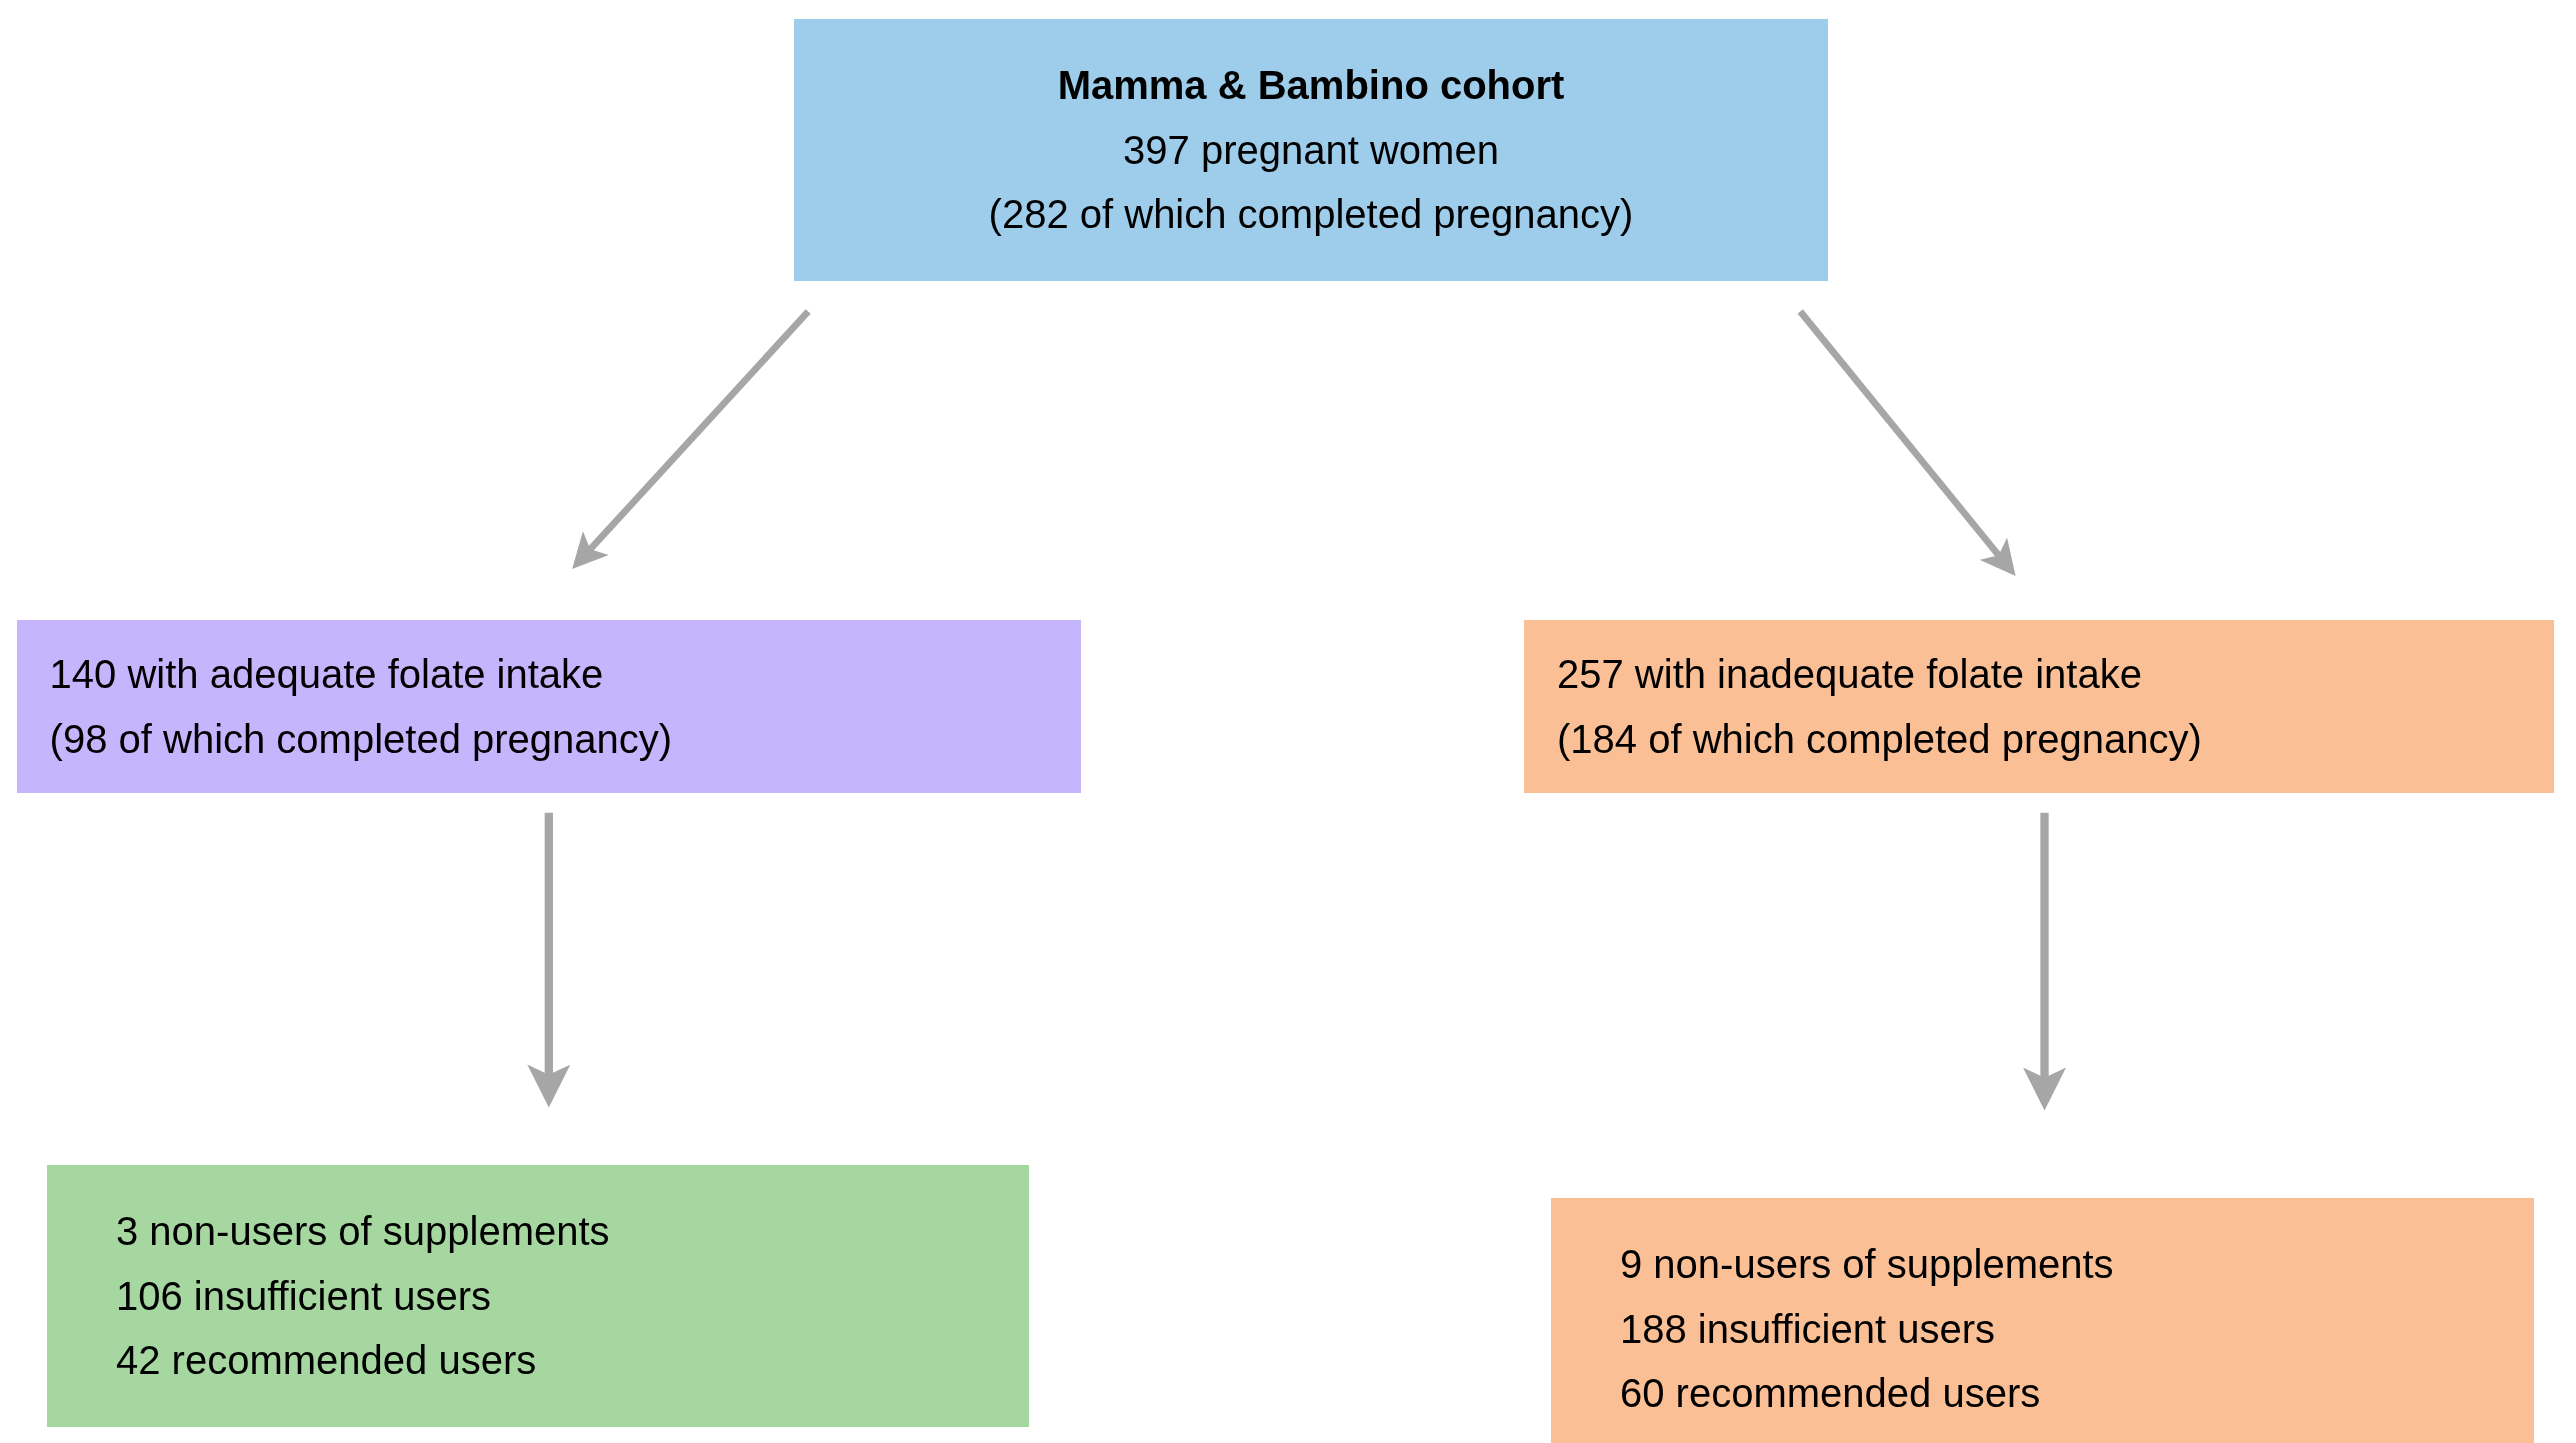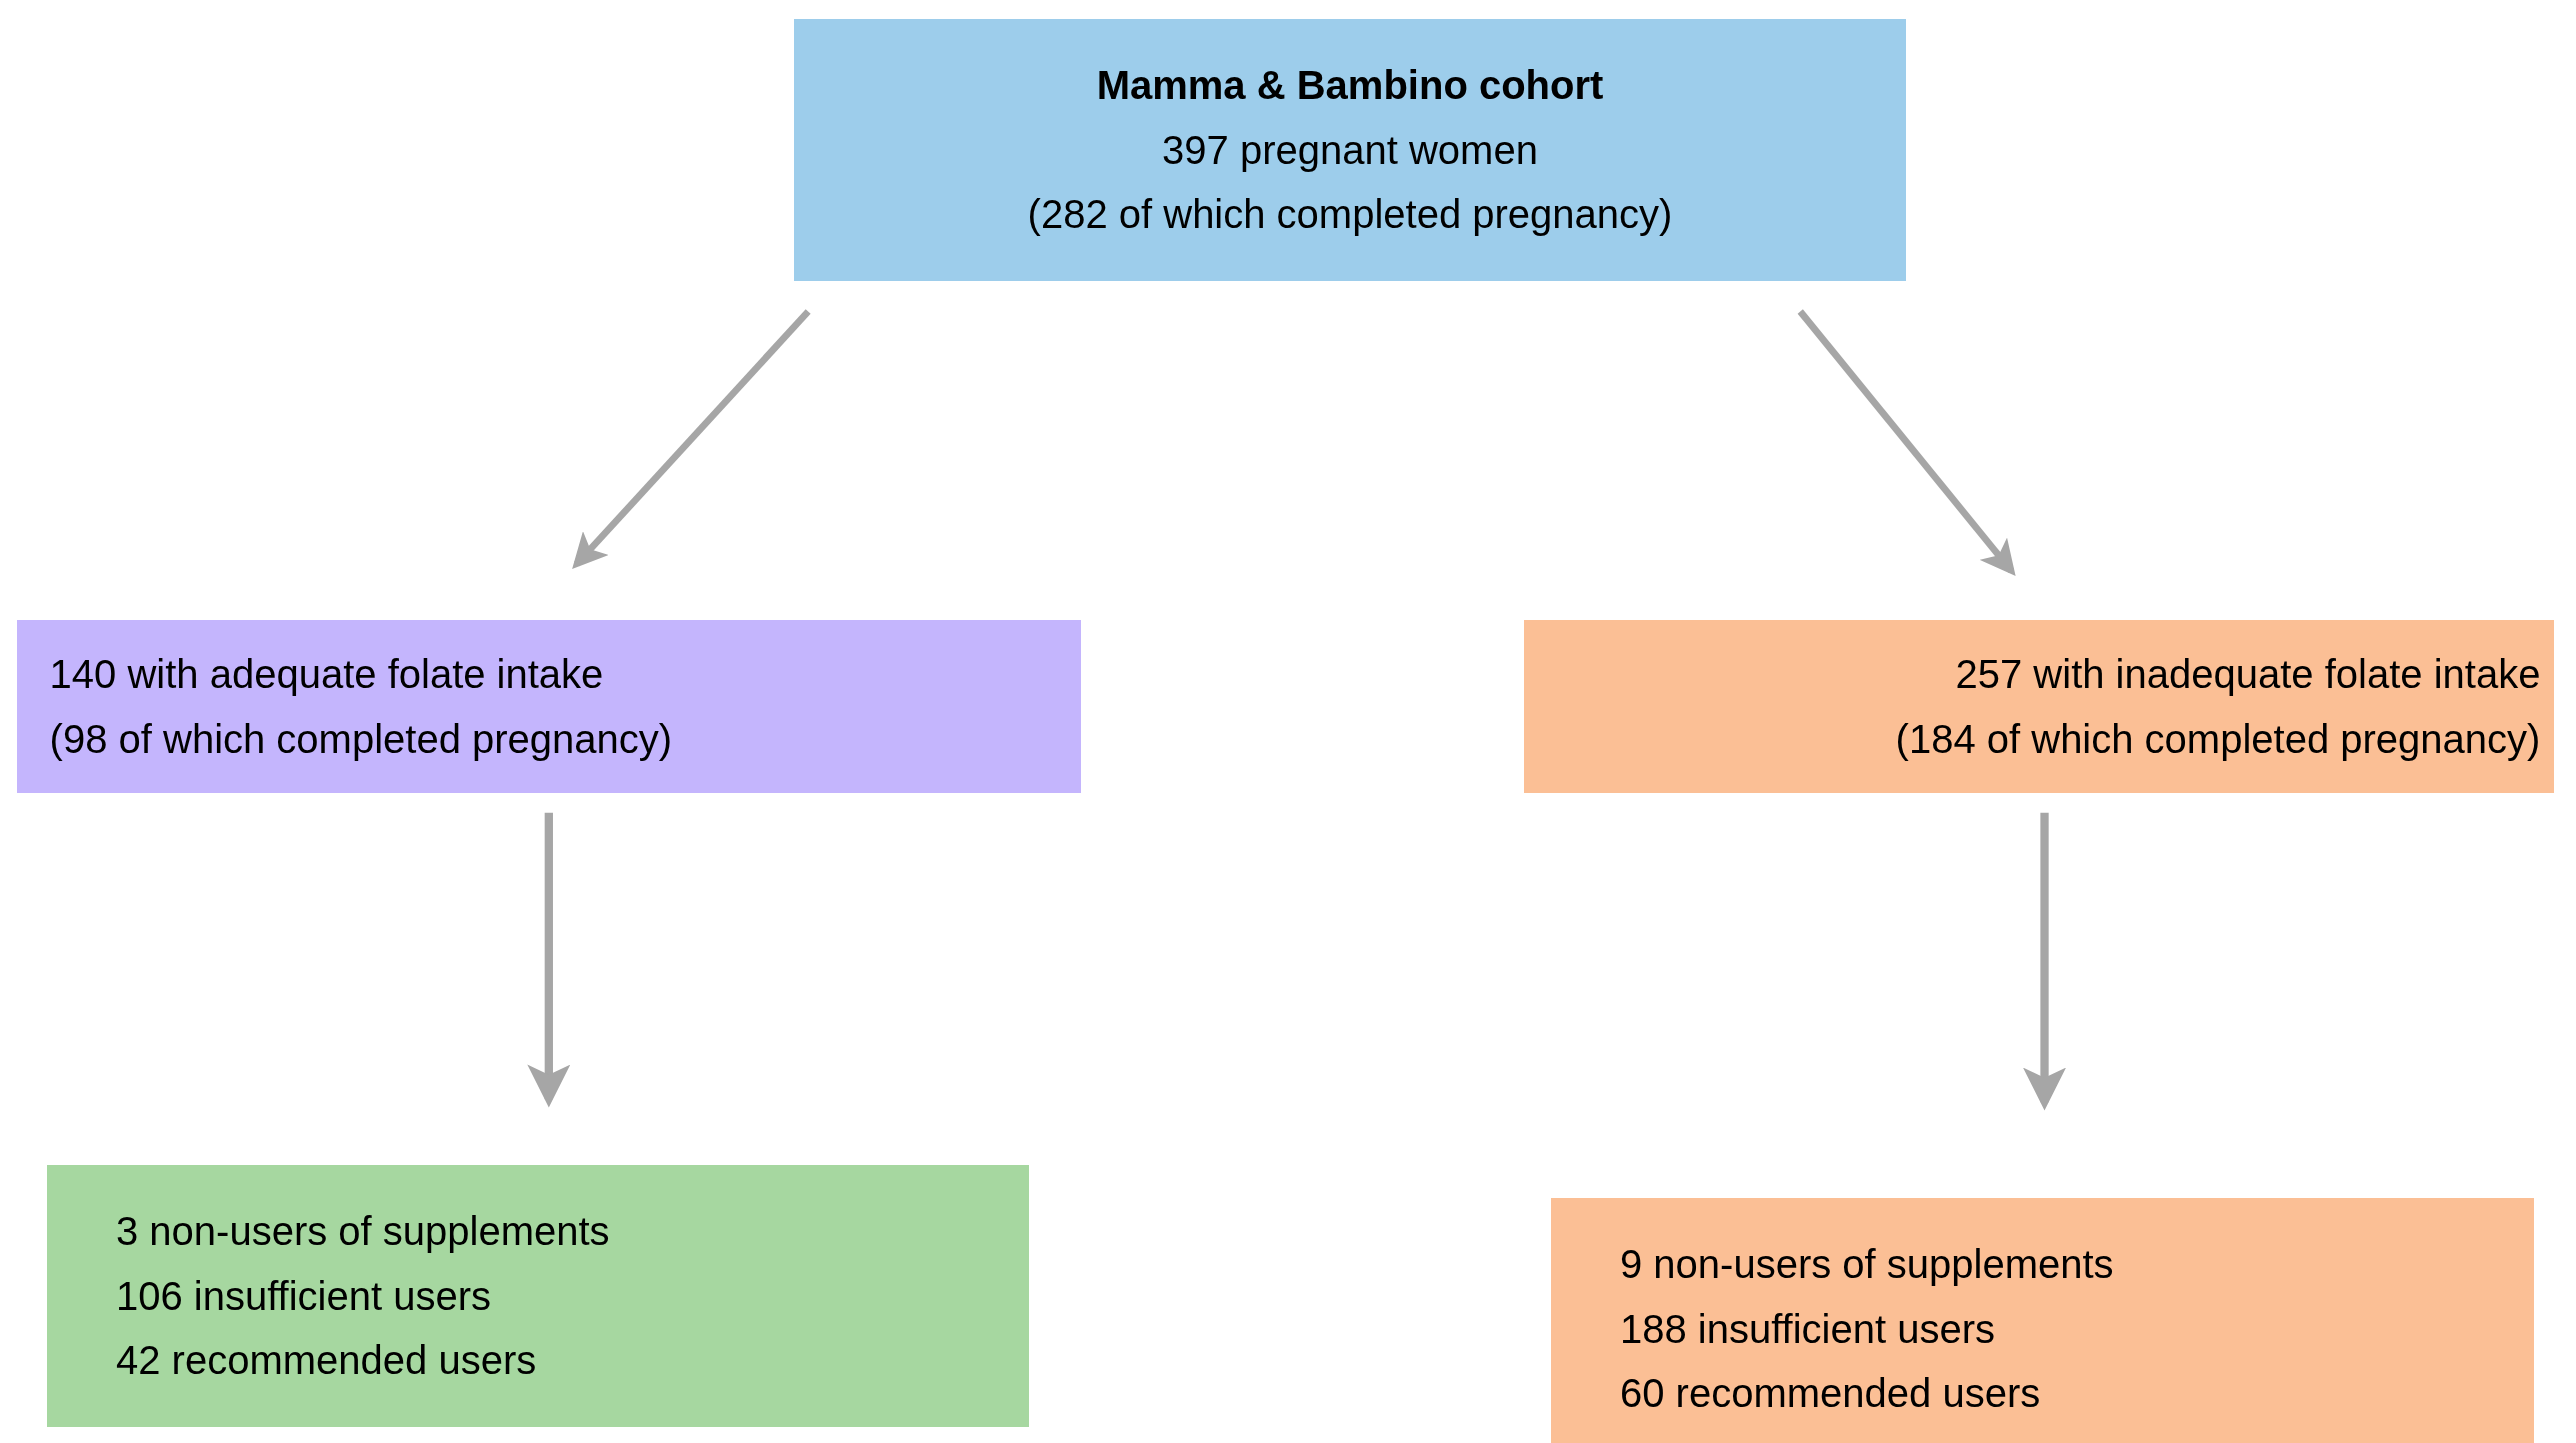--- a/index.html
+++ b/index.html
@@ -35,40 +35,40 @@
     white-space: nowrap;
   }
   .node .line.bold {
     font-weight: bold;
   }
 
   
   #node-cohort {
     left: 794px;
     top: 19px;
-    width: 1112px;
+    width: 1034px;
     height: 262px;
     background: #9DCDEB;
   }
   #node-adequate {
     left: 16.6px;
     top: 620px;
     width: 1064px;
     height: 173px;
     background: #c4b5fd;
     align-items: flex-start;
     padding-left: 33px;
   }
   #node-inadequate {
     left: 1524px;
     top: 620px;
     width: 1030px;
     height: 173px;
     background: #FBBF95;
-    align-items: flex-end;
+    align-items: flex-start;
     padding-left: 33px;
   }
   #node-adequate-breakdown {
     left: 47px;
     top: 1165px;
     width: 982px;
     height: 262px;
     background: #A6D7A0;
     align-items: flex-start;
     padding-left: 69px;

